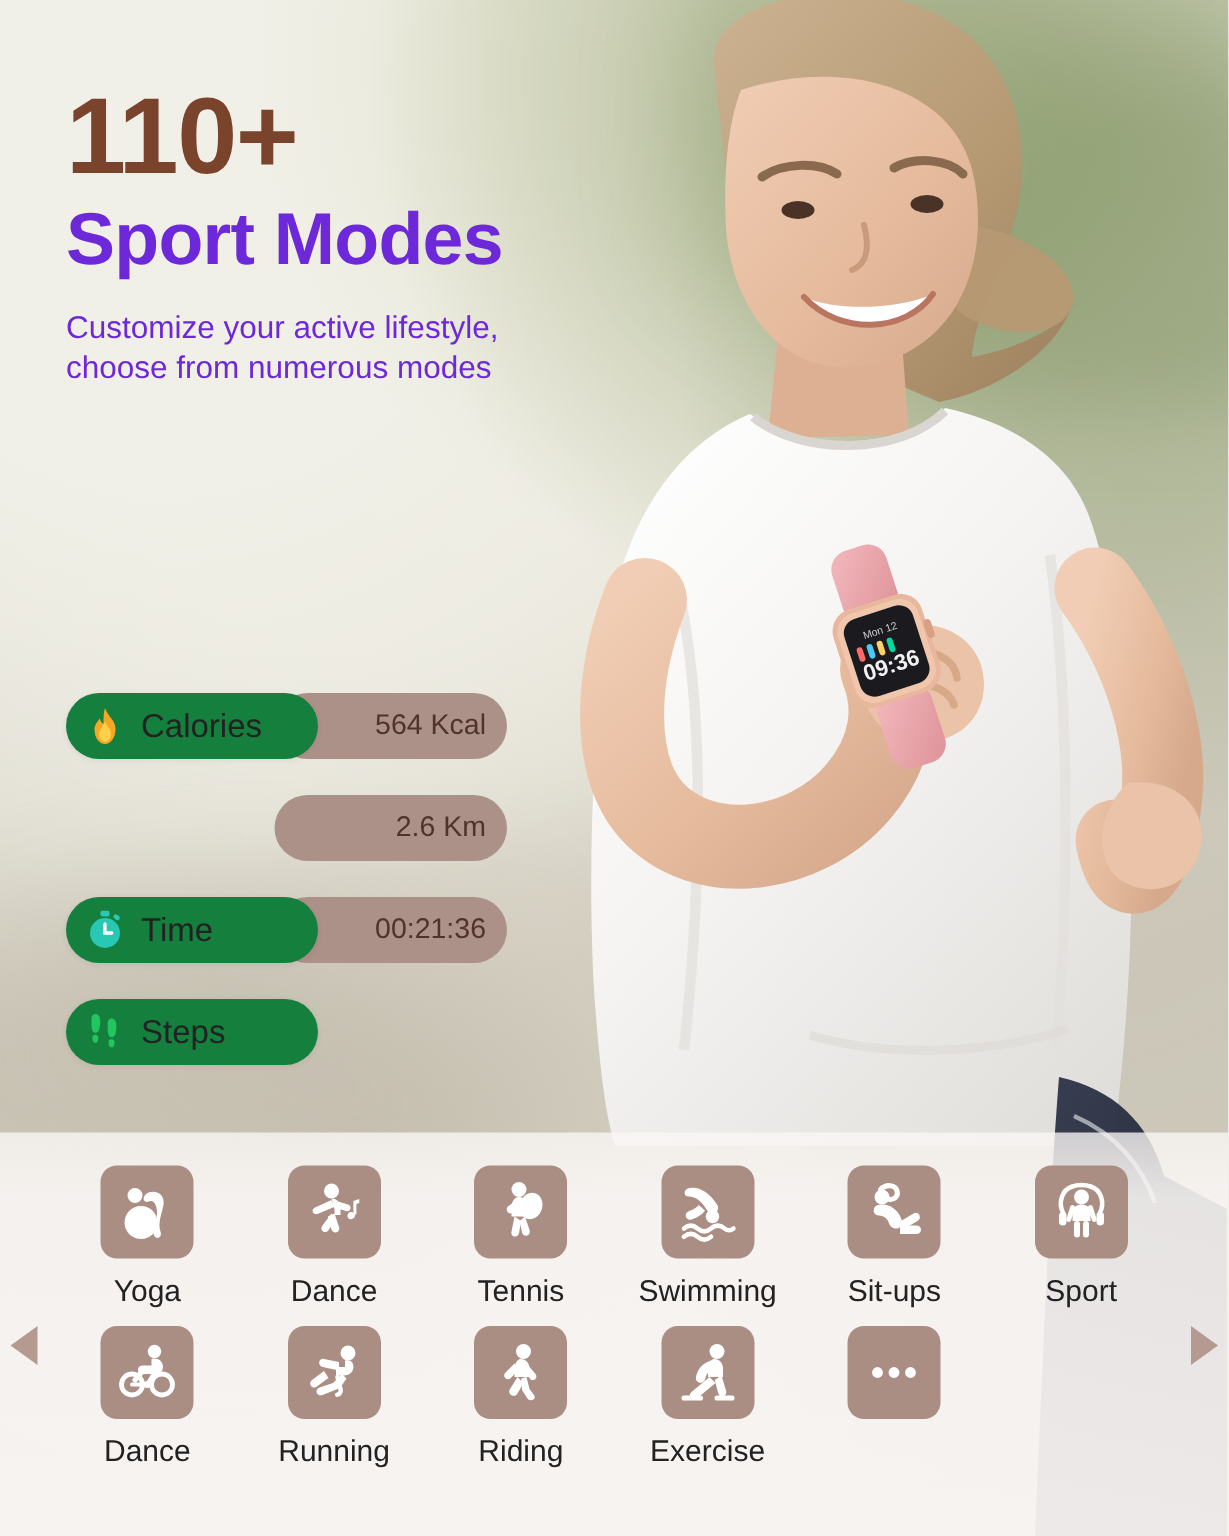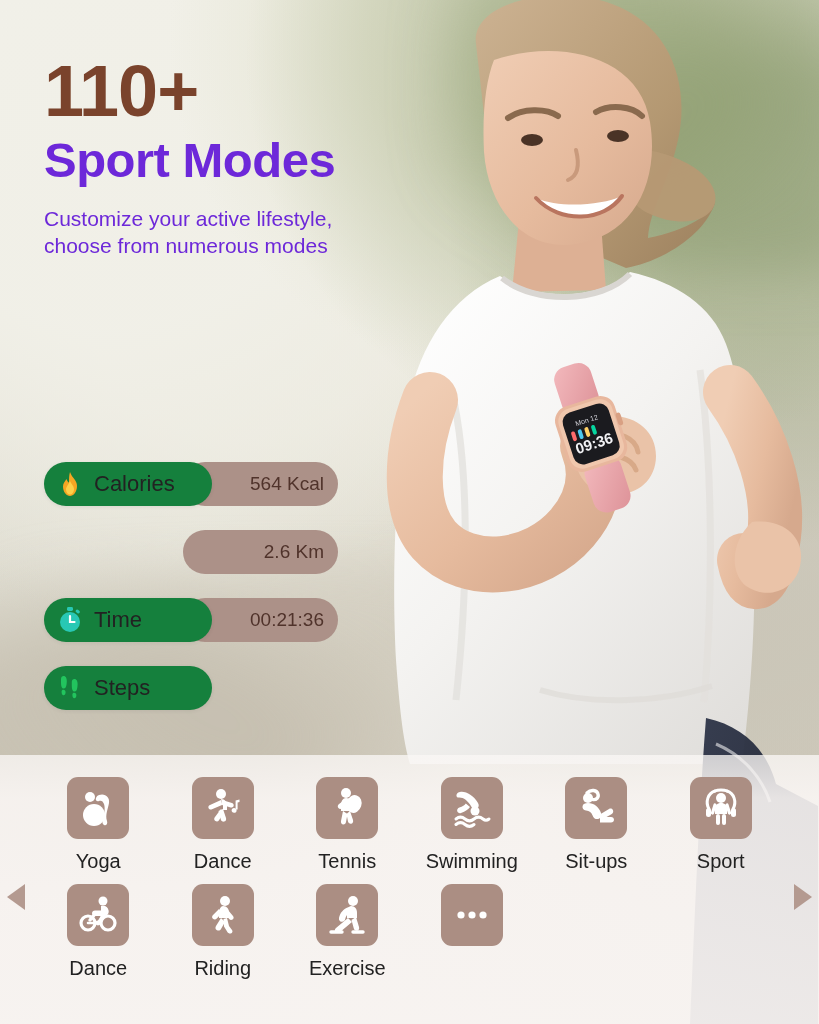--- a/index.html
+++ b/index.html
@@ -499,20 +499,36 @@
             <path d="M26 21 L23 29" stroke="#ffffff" stroke-width="3.4" stroke-linecap="round" fill="none"></path>
             <circle cx="11" cy="29" r="7" fill="none" stroke="#ffffff" stroke-width="3.2"></circle>
             <circle cx="31" cy="29" r="7" fill="none" stroke="#ffffff" stroke-width="3.2"></circle>
             <path d="M11 29 L21 29 L26 21" stroke="#ffffff" stroke-width="2.6" fill="none" stroke-linecap="round"></path>
             <circle cx="21" cy="29" r="2.4"></circle>
           </svg>
         </div>
         <div class="mode-label">Dance</div>
       </div>
 
+      <div class="mode">
+        <div class="mode-tile">
+          <svg width="42" height="42" viewBox="0 0 42 42" fill="#ffffff">
+            <circle cx="30" cy="8" r="5"></circle>
+            <path d="M28 13 C32 12 34 14.6 33.6 18 C33.2 21 30.6 23 27.6 23
+                     L22 23 L22 17.4 L28 17.4 Z"></path>
+            <path d="M24 14 L14 12 C12.4 11.6 11 12.6 10.8 14.2 C10.6 15.8 11.6 17 13.2 17.4
+                     L24 19.6 Z"></path>
+            <path d="M26 22 L20 28 L11 31 C9.4 31.6 8.6 33.2 9.2 34.6 C9.8 36 11.4 36.6 13 36
+                     L23 32 C24 31.6 25 31 25.6 30 L29 25 Z"></path>
+            <path d="M23 24 L25 32 C25.6 34 24.4 35.6 22.8 35.8" stroke="#ffffff" stroke-width="3" fill="none" stroke-linecap="round"></path>
+            <path d="M14 20 L6 26 C4.6 27 4.4 28.8 5.4 30 C6.4 31.2 8 31.4 9.2 30.4 L17 24.6 Z"></path>
+          </svg>
+        </div>
+        <div class="mode-label">Running</div>
+      </div>
 
       <div class="mode">
         <div class="mode-tile">
           <svg width="42" height="42" viewBox="0 0 42 42" fill="#ffffff">
             <circle cx="23" cy="7" r="5"></circle>
             <path d="M21 12 C25 12 27 15 27 19 L27 24 L17 24 L17 19 C17 15 19 12 21 12 Z"></path>
             <path d="M17 15 L11 21 C9.8 22.2 9.8 23.8 11 24.8 C12.2 25.8 13.8 25.6 14.8 24.4
                      L20 19 Z"></path>
             <path d="M26 16 L31 22 C32 23.2 31.8 24.8 30.6 25.6 C29.4 26.4 28 26.2 27.2 25
                      L23 20 Z"></path>

